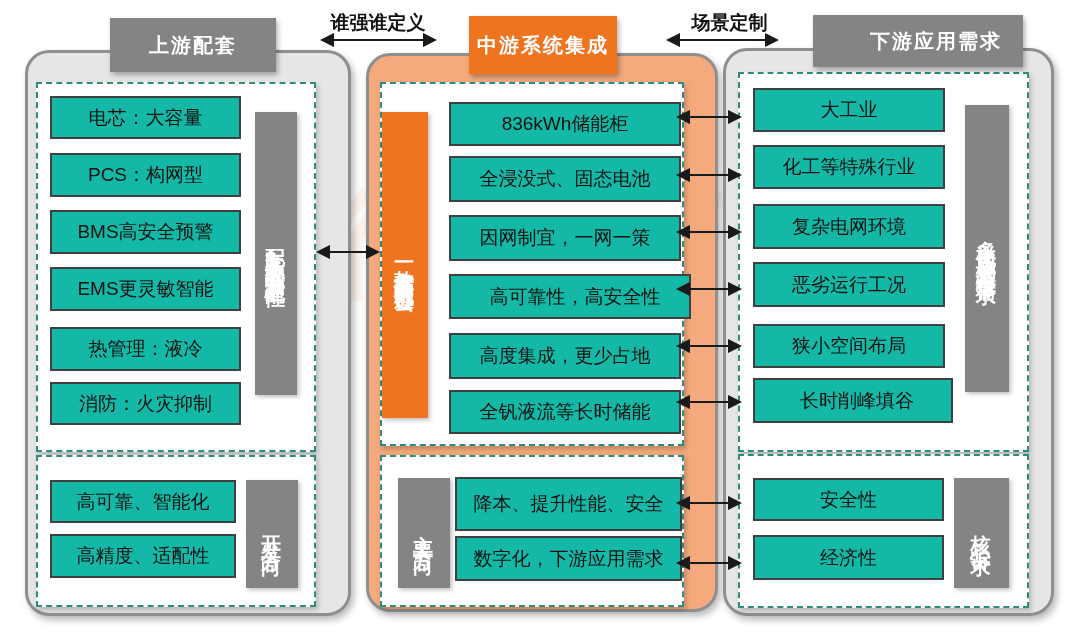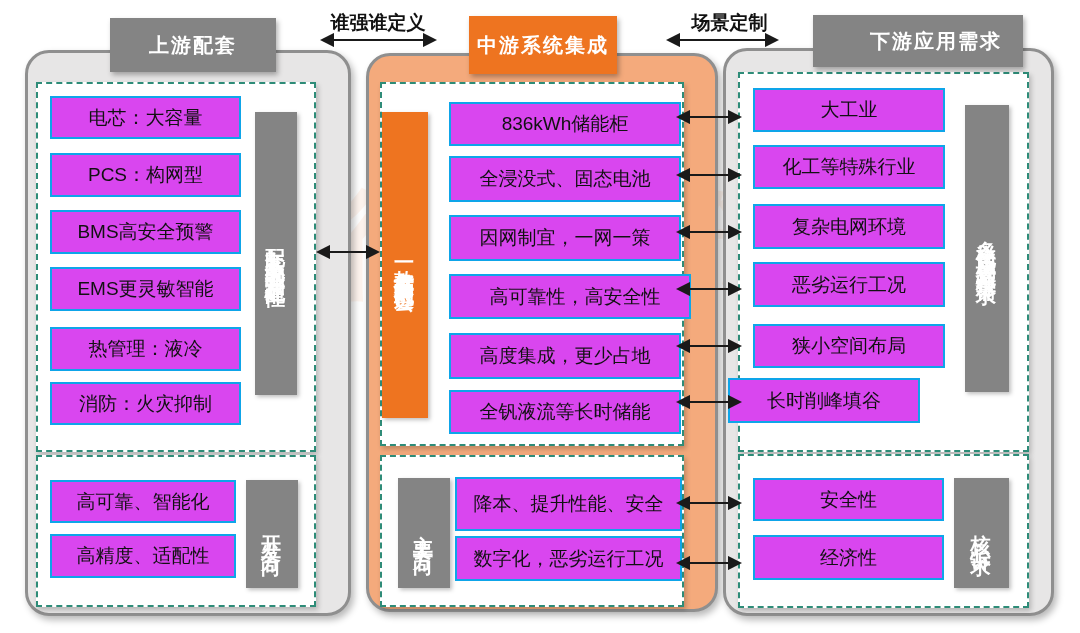--- a/index.html
+++ b/index.html
@@ -30,21 +30,21 @@
   .header.orange{background:var(--color-orange);}
   .toplabel{
     position:absolute;font-size:19px;font-weight:700;color:#111;
     text-align:center;z-index:6;
   }
   .dashedbox{
     position:absolute;background:#fff;border:2px dashed var(--color-teal_dash);
     box-shadow:2px 3px 5px rgba(0,0,0,0.22);
   }
   .item{
-    position:absolute;background:#d946ef;border:2px solid #0ea5e9;
+    position:absolute;background:#14b8a6;border:2px solid #404040;
     display:flex;align-items:center;justify-content:center;
     font-size:19px;font-weight:500;white-space:nowrap;color:#111;
   }
   .vbar{
     position:absolute;background:var(--color-gray);color:#fff;
     writing-mode:vertical-rl;text-orientation:upright;
     display:flex;align-items:center;justify-content:center;
     font-size:20px;font-weight:600;letter-spacing:4px;
     box-shadow:2px 2px 4px rgba(0,0,0,0.25);
   }
@@ -99,31 +99,31 @@
 
   <div class="item" style="left:449px;top:102px;width:228px;height:40px;">836kWh储能柜</div>
   <div class="item" style="left:449px;top:156px;width:228px;height:42px;">全浸没式、固态电池</div>
   <div class="item" style="left:449px;top:215px;width:228px;height:42px;">因网制宜，一网一策</div>
   <div class="item" style="left:449px;top:274px;width:228px;height:41px;padding-left:10px;">高可靠性，高安全性</div>
   <div class="item" style="left:449px;top:333px;width:228px;height:42px;">高度集成，更少占地</div>
   <div class="item" style="left:449px;top:390px;width:228px;height:40px;">全钒液流等长时储能</div>
 
   <div class="vbar wide" style="left:398px;top:478px;width:52px;height:110px;">主要方向</div>
   <div class="item" style="left:455px;top:477px;width:223px;height:50px;">降本、提升性能、安全</div>
-  <div class="item" style="left:455px;top:536px;width:223px;height:41px;">数字化，恶劣运行工况</div>
+  <div class="item" style="left:455px;top:536px;width:223px;height:41px;">数字化，下游应用需求</div>
 
   <div class="dashedbox" style="left:738px;top:72px;width:287px;height:376px;"></div>
   <div class="dashedbox" style="left:738px;top:454px;width:287px;height:150px;"></div>
 
   <div class="item" style="left:753px;top:88px;width:188px;height:40px;">大工业</div>
   <div class="item" style="left:753px;top:145px;width:188px;height:40px;">化工等特殊行业</div>
   <div class="item" style="left:753px;top:204px;width:188px;height:41px;">复杂电网环境</div>
   <div class="item" style="left:753px;top:262px;width:188px;height:41px;">恶劣运行工况</div>
   <div class="item" style="left:753px;top:324px;width:188px;height:40px;">狭小空间布局</div>
-  <div class="item" style="left:728px;top:378px;width:188px;height:41px;">长时削峰填谷</div>
+  <div class="item" style="left:753px;top:378px;width:188px;height:41px;padding-left:8px;">长时削峰填谷</div>
 
   <div class="vbar" style="left:965px;top:105px;width:44px;height:287px;">多样化应用场景与特殊需求</div>
 
   <div class="item" style="left:753px;top:478px;width:187px;height:39px;">安全性</div>
   <div class="item" style="left:753px;top:535px;width:187px;height:41px;">经济性</div>
   <div class="vbar wide" style="left:954px;top:478px;width:55px;height:110px;">核心诉求</div>
 
   <svg class="connectors" width="1080" height="633">
     <defs>
       <marker id="ah" viewBox="0 0 10 10" refX="8.5" refY="5" markerWidth="6.5" markerHeight="6.5" orient="auto-start-reverse">

